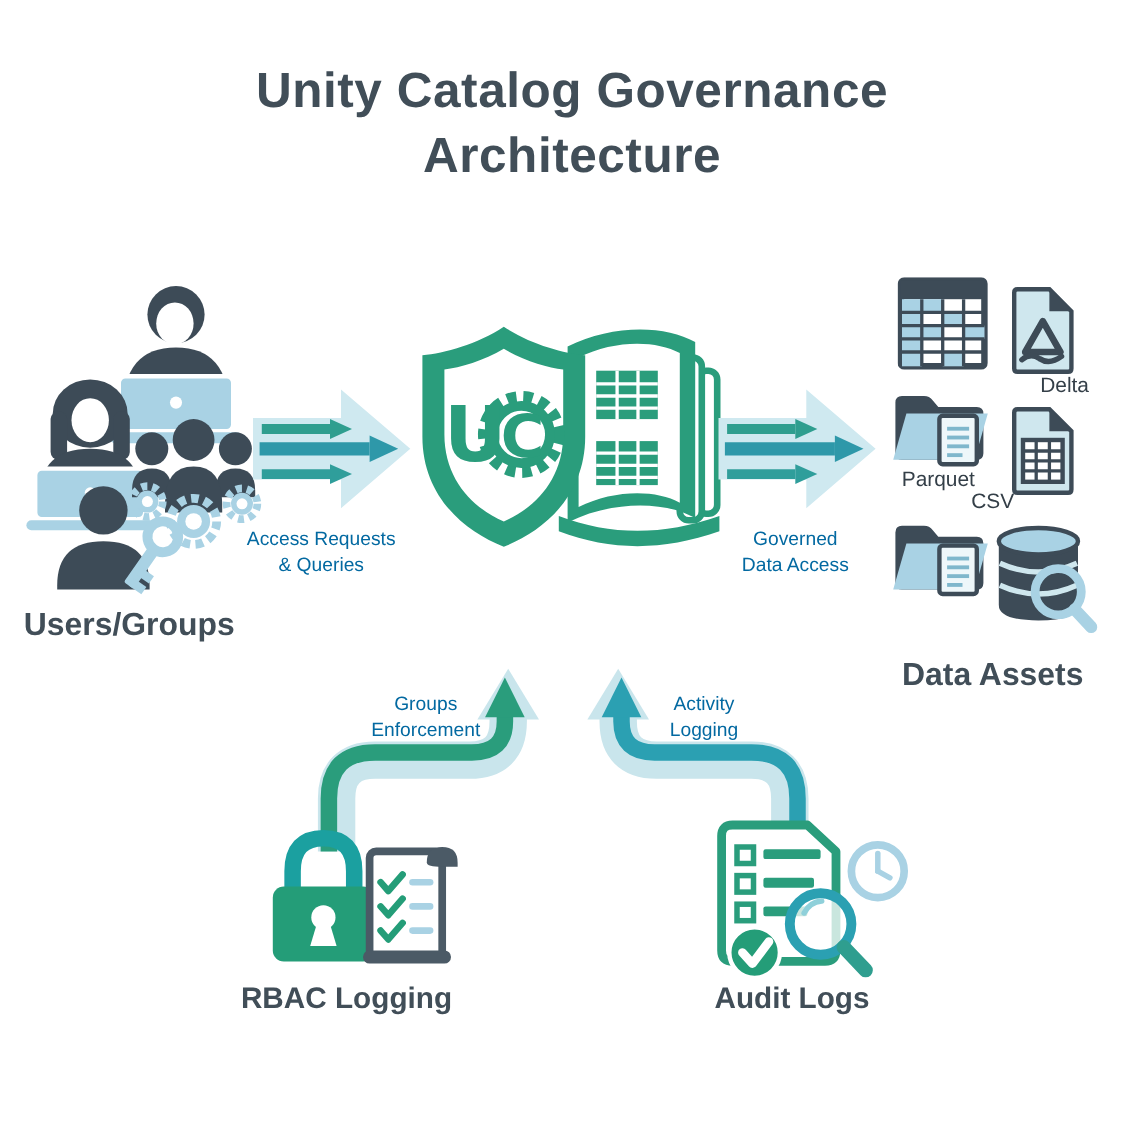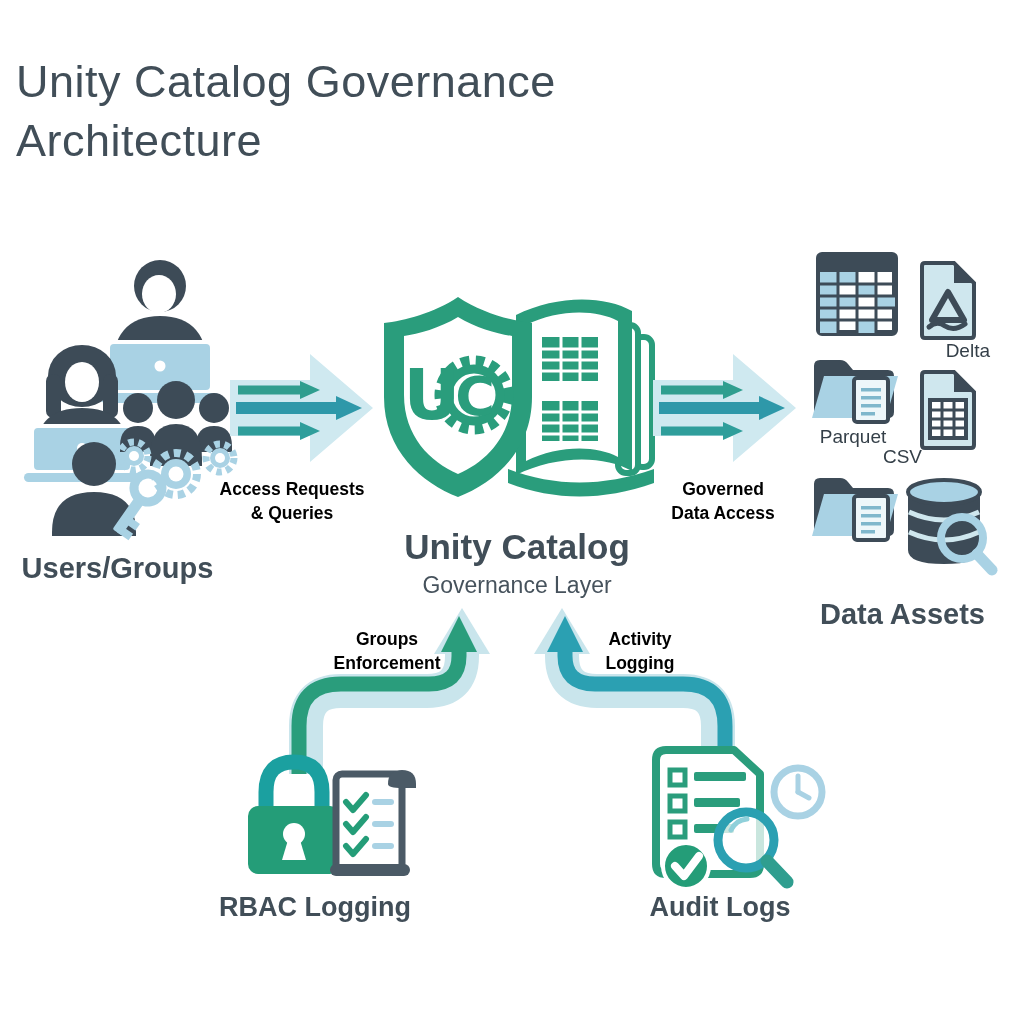--- a/index.html
+++ b/index.html
@@ -1,24 +1,24 @@
 <!DOCTYPE html>
 <html><head>
 <meta charset="utf-8">
 <style>
   html,body{margin:0;padding:0;background:#fff;}
   .canvas{position:relative;width:1024px;height:1024px;background:#ffffff;overflow:hidden;
           font-family:"Liberation Sans","DejaVu Sans",sans-serif;color:#3f4b54;}
   .abs{position:absolute;}
-  .title{position:absolute;top:52px;left:0;right:0;z-index:3;
-         font-weight:normal;font-size:45px;line-height:1.32;color:#414e58;letter-spacing:.5px;padding-left:16px;}
+  .title{position:absolute;top:52px;left:0;right:0;text-align:center;z-index:3;
+         font-weight:bold;font-size:45px;line-height:1.32;color:#414e58;letter-spacing:.5px;padding-left:16px;}
   .lbl{position:absolute;text-align:center;z-index:3;}
   .lbl-big{font-weight:bold;font-size:29px;color:#414e58;}
   .lbl-mid{font-weight:bold;font-size:27px;color:#414e58;}
-  .lbl-small{font-size:17.5px;font-weight:700;color:#000000;line-height:1.35;}
+  .lbl-small{font-size:17.5px;font-weight:400;color:#0369a1;line-height:1.35;}
   .lbl-file{font-size:19px;color:#343f48;}
   .lbl-uc-title{font-weight:bold;font-size:35px;color:#414e58;}
   .lbl-uc-sub{font-size:23px;color:#46525c;margin-top:5px;font-weight:400;}
   svg{display:block;}
   .icon-layer{z-index:2;}
   .arrow-layer{position:absolute;inset:0;z-index:1;pointer-events:none;}
 </style>
 </head>
 <body>
 
@@ -154,24 +154,20 @@
         <path d="M 92 4 C 68 20 38 28 18 30 L 18 104 C 18 158 56 190 92 204 C 128 190 166 158 166 104 L 166 30 C 146 28 116 20 92 4 Z" fill="#2a9d7c"></path>
         <path d="M 92 24 C 74 35 52 41 38 43 L 38 102 C 38 143 64 169 92 181 C 120 169 146 143 146 102 L 146 43 C 132 41 110 35 92 24 Z" fill="#ffffff"></path>
         <g>
           <circle cx="108" cy="102" r="34" fill="none" stroke="#2a9d7c" stroke-width="11" stroke-dasharray="8.5 6.2"></circle>
           <circle cx="108" cy="102" r="26" fill="#ffffff" stroke="#2a9d7c" stroke-width="9"></circle>
           <text x="66" y="126" text-anchor="middle" font-family="'DejaVu Sans','Liberation Sans',sans-serif" font-size="70" font-weight="bold" fill="#2a9d7c">U</text>
           <text x="109" y="122" text-anchor="middle" font-family="'DejaVu Sans','Liberation Sans',sans-serif" font-size="54" font-weight="bold" fill="#2a9d7c">C</text>
         </g>
       </g>
     </svg>
-  </div>
-  <div class="lbl" style="left:362px;top:527px;width:310px;">
-    <div class="lbl-uc-title">Unity Catalog</div>
-    <div class="lbl-uc-sub">Governance Layer</div>
   </div>
 
   <div class="abs icon-layer" style="left:653px;top:352px;">
     <svg width="145" height="112" viewBox="0 0 145 112">
       <polygon points="0,28 80,28 80,2 143,56 80,110 80,84 0,84" fill="#cfe9f0"></polygon>
       <line x1="8" y1="38" x2="70" y2="38" stroke="#2f9e8f" stroke-width="9"></line>
       <polygon points="70,29 70,47 90,38" fill="#2f9e8f"></polygon>
       <line x1="6" y1="56" x2="106" y2="56" stroke="#2e98a9" stroke-width="12"></line>
       <polygon points="106,44 106,68 132,56" fill="#2e98a9"></polygon>
       <line x1="8" y1="79" x2="70" y2="79" stroke="#2f9e9b" stroke-width="9"></line>

